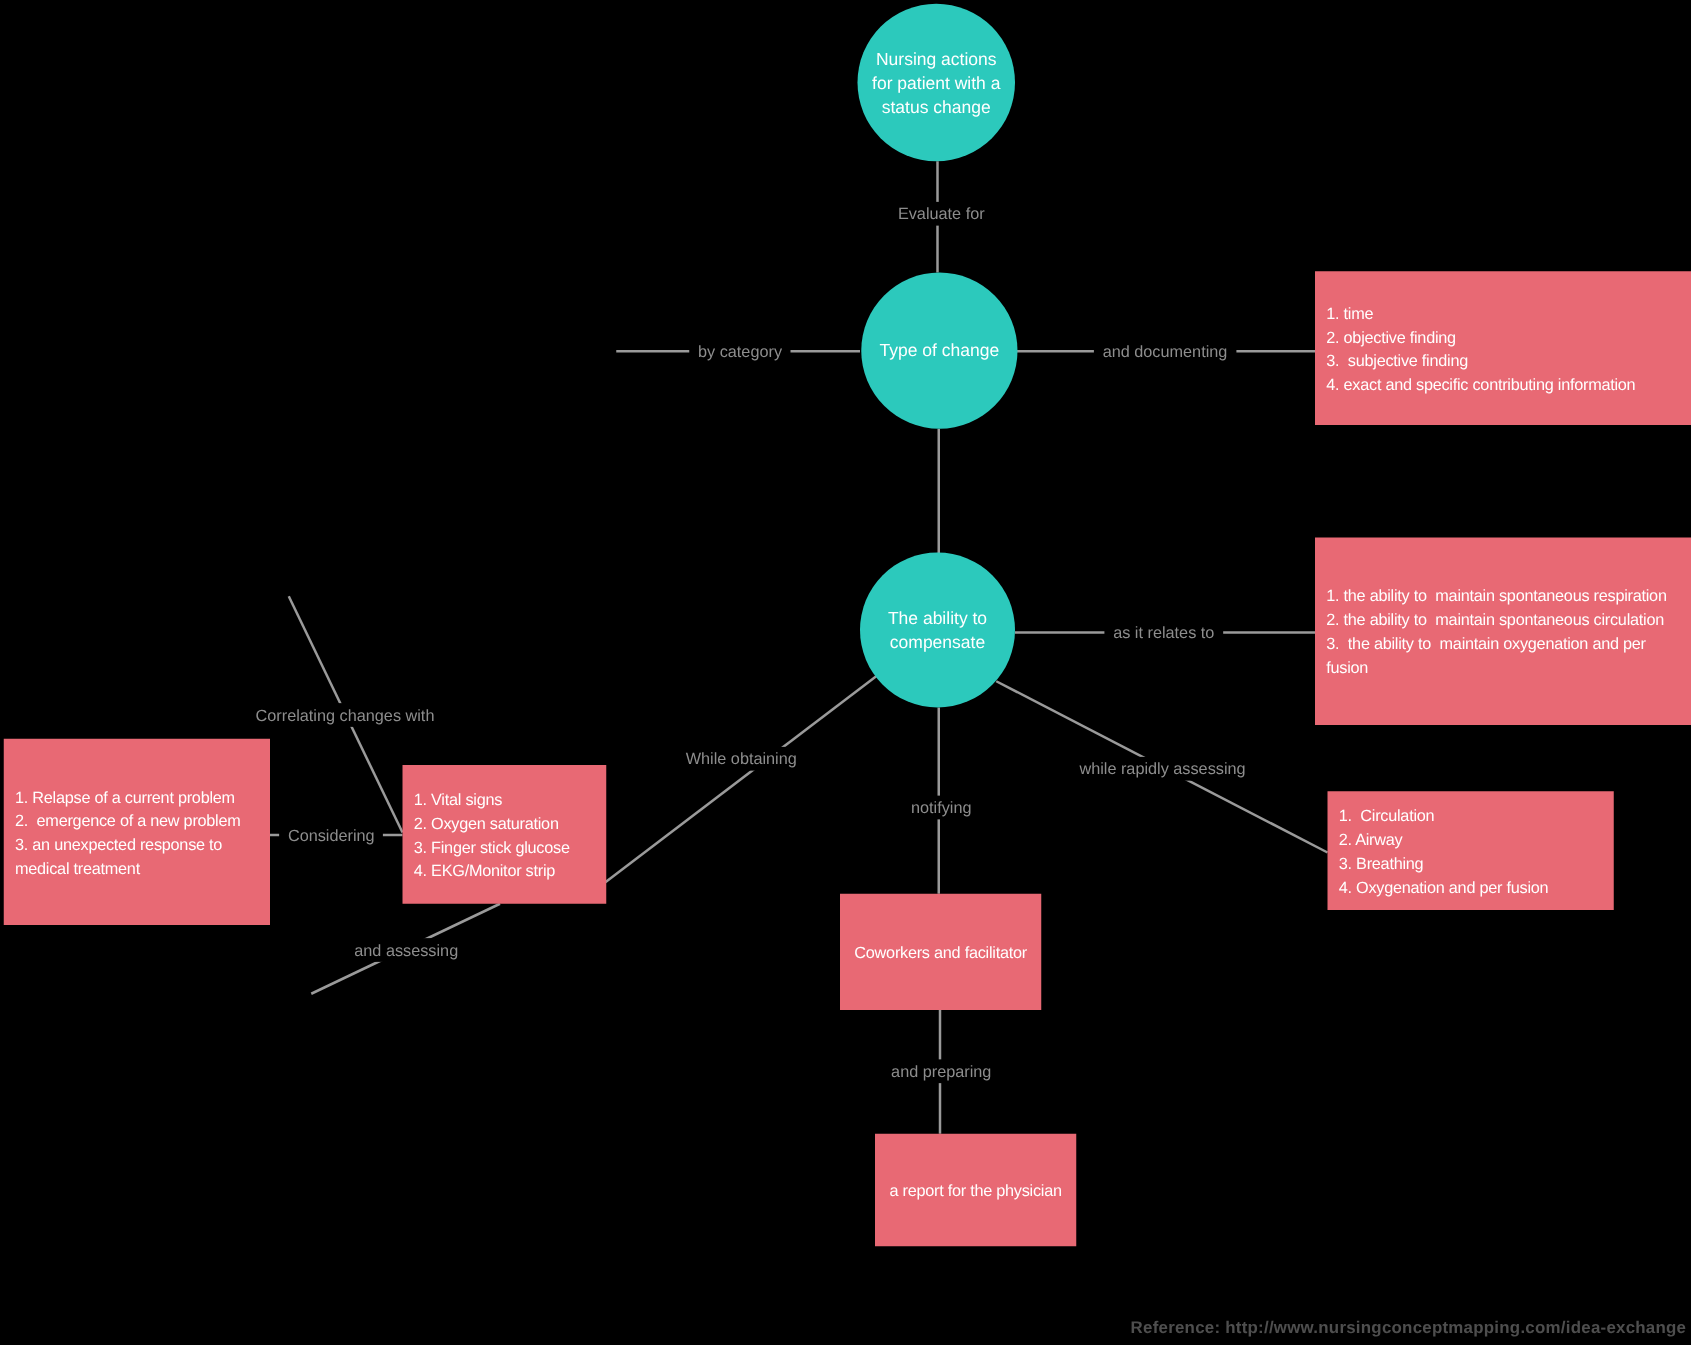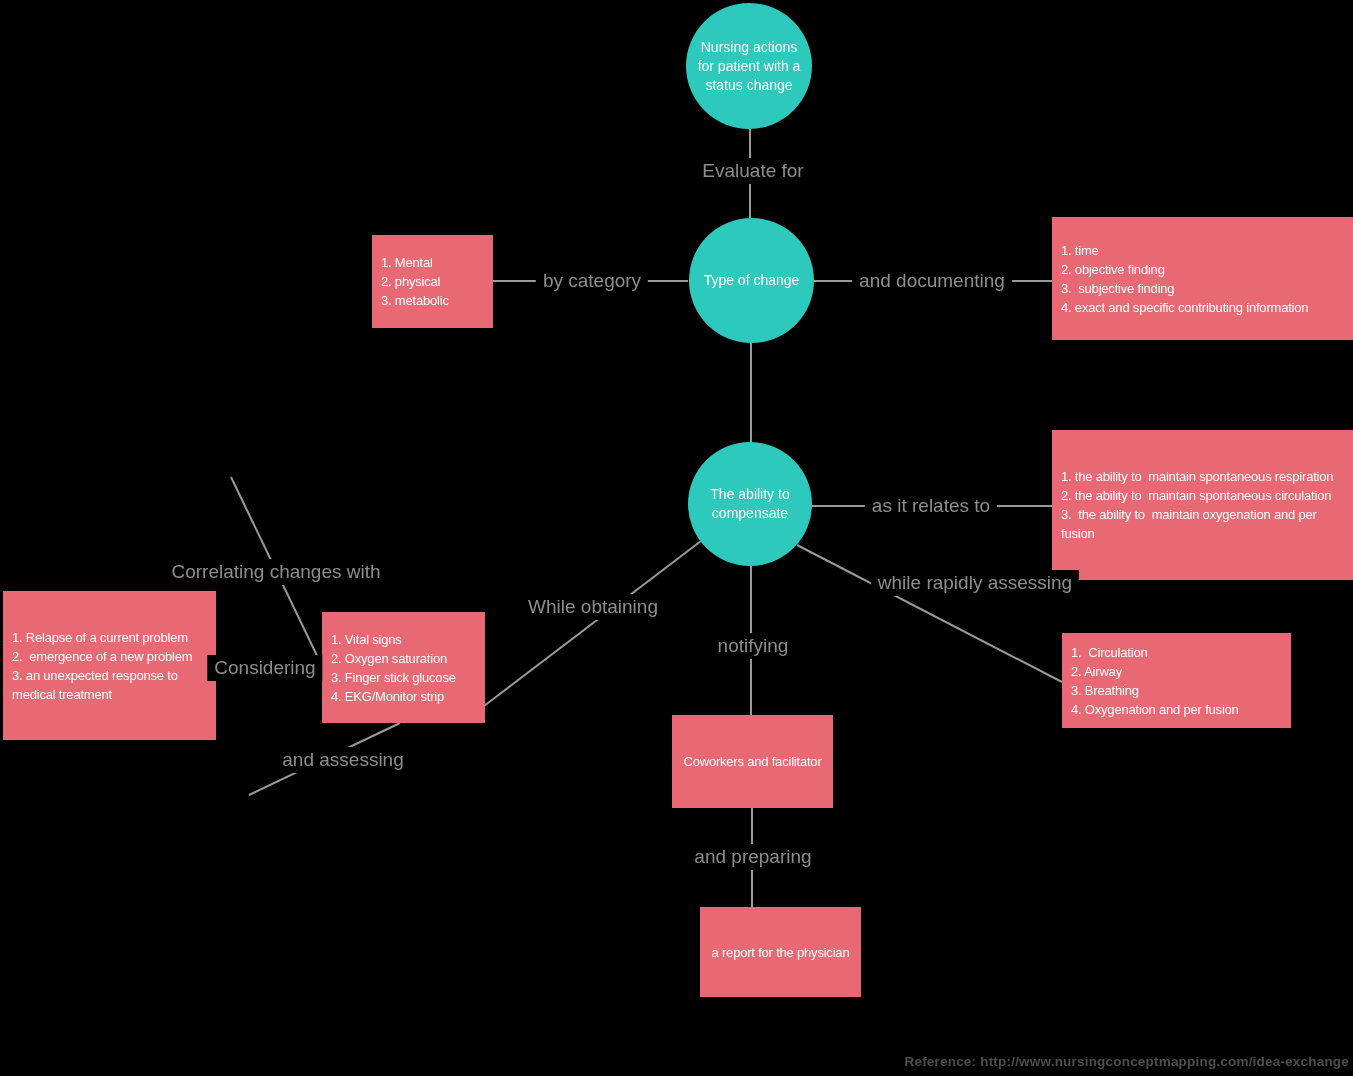--- a/index.html
+++ b/index.html
@@ -9,21 +9,21 @@
   .node{position:absolute;border-radius:50%;background:#2cc9bc;color:#fff;
         display:flex;align-items:center;justify-content:center;text-align:center;
         font-size:14px;line-height:19px;}
   .node .txt{display:inline-block;}
   .box{position:absolute;background:#e86974;color:#fff;font-size:13px;line-height:19px;
        letter-spacing:-0.2px;display:flex;align-items:center;}
   .box .txt{white-space:pre-wrap;padding:0 8px 0 9px;width:100%;box-sizing:border-box;}
   .box.center{justify-content:center;text-align:center;}
   .box.center .txt{white-space:normal;padding:0 4px;}
   .edge-label{position:absolute;transform:translate(-50%,-50%);background:#000;
-              color:#8d8d8d;font-size:19px;padding:2px 7px;white-space:nowrap;}
+              color:#8d8d8d;font-size:13px;padding:2px 7px;white-space:nowrap;}
   .reference{position:absolute;right:4px;top:1054px;color:#4e4e4e;font-size:13.5px;
              letter-spacing:0.2px;font-weight:bold;}
 </style>
 </head>
 <body>
 
 <div class="canvas">
 
   <svg class="wires" width="1353" height="1076">
     <g stroke="#9a9a9a" stroke-width="2">
@@ -47,25 +47,20 @@
   </div>
 
   <div class="node" style="left:689px;top:218px;width:125px;height:125px;">
     <span class="txt" style="width:110px;">Type of change</span>
   </div>
 
   <div class="node" style="left:688px;top:442px;width:124px;height:124px;">
     <span class="txt" style="width:100px;">The ability to compensate</span>
   </div>
 
-  <div class="box" style="left:372px;top:235px;width:121px;height:93px;">
-    <div class="txt">1. Mental
-2. physical
-3. metabolic</div>
-  </div>
 
   <div class="box" style="left:1052px;top:217px;width:301px;height:123px;">
     <div class="txt">1. time
 2. objective finding
 3.  subjective finding
 4. exact and specific contributing information</div>
   </div>
 
 
   <div class="box" style="left:1052px;top:430px;width:301px;height:150px;">
@@ -103,20 +98,20 @@
     <div class="txt">a report for the physician</div>
   </div>
 
   <div class="edge-label" style="left:753px;top:171px;">Evaluate for</div>
   <div class="edge-label" style="left:592px;top:281px;">by category</div>
   <div class="edge-label" style="left:932px;top:281px;">and documenting</div>
   <div class="edge-label" style="left:931px;top:506px;">as it relates to</div>
   <div class="edge-label" style="left:276px;top:572px;">Correlating changes with</div>
   <div class="edge-label" style="left:593px;top:607px;">While obtaining</div>
   <div class="edge-label" style="left:753px;top:646px;">notifying</div>
-  <div class="edge-label" style="left:930px;top:583px;margin-left:45px;">while rapidly assessing</div>
+  <div class="edge-label" style="left:930px;top:615px;">while rapidly assessing</div>
   <div class="edge-label" style="left:265px;top:668px;">Considering</div>
-  <div class="edge-label" style="left:325px;top:760px;margin-left:18px;">and assessing</div>
+  <div class="edge-label" style="left:325px;top:760px;">and assessing</div>
   <div class="edge-label" style="left:753px;top:857px;text-align:right;">and preparing</div>
 
   <div class="reference">Reference: http://www.nursingconceptmapping.com/idea-exchange</div>
 
 </div>
 
 </body></html>

